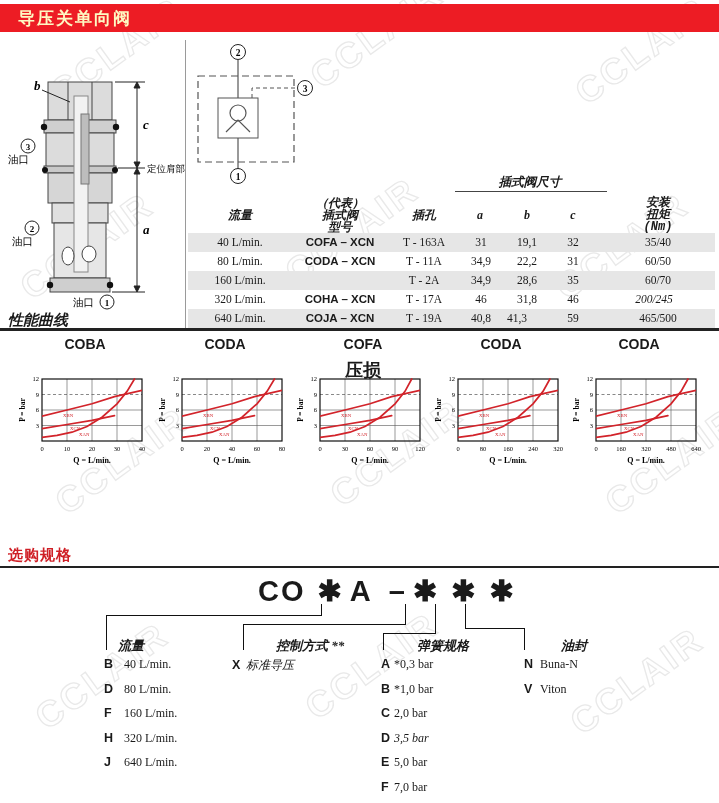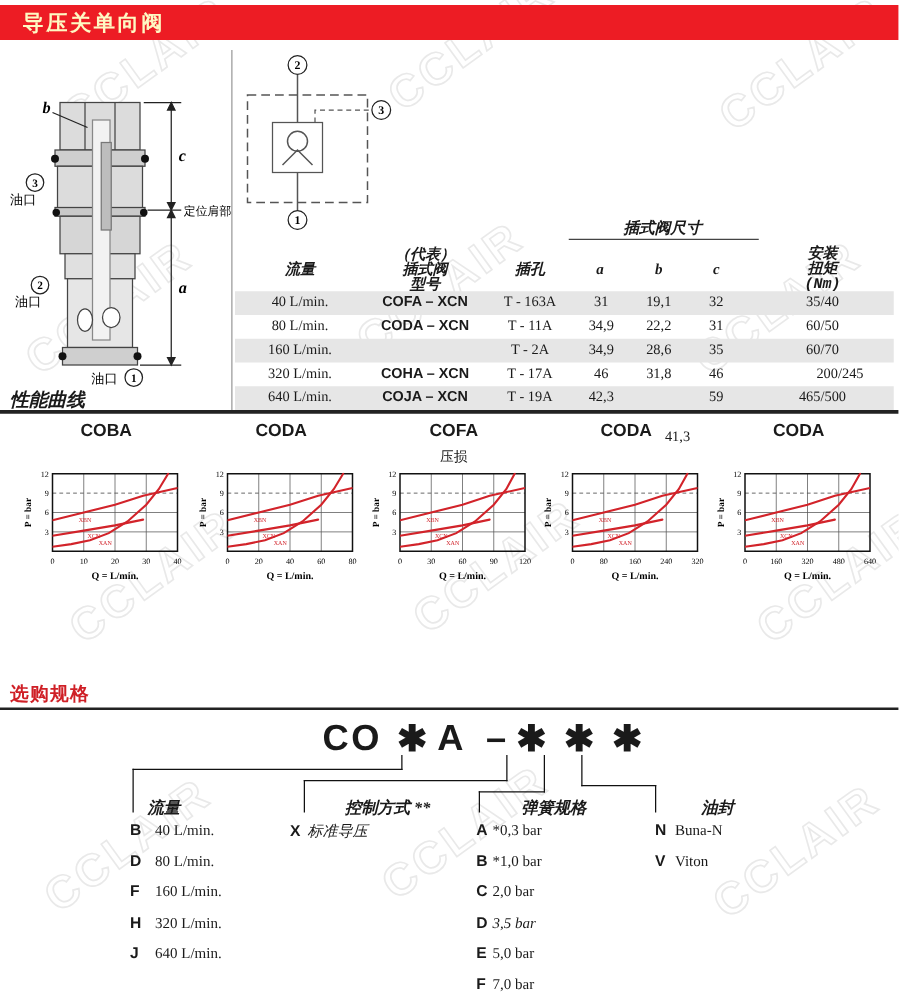--- a/index.html
+++ b/index.html
@@ -26,21 +26,21 @@
   .tbl-span-rule{position:absolute;background:#444;height:1px;}
   .th{position:absolute;font-weight:bold;font-style:italic;font-size:12px;text-align:center;line-height:12px;}
   .trow{position:absolute;left:188px;width:527px;height:19px;font-size:11.5px;}
   .trow.stripe{background:#e6e6e6;}
   .trow span{position:absolute;top:3px;text-align:center;transform:translateX(-50%);white-space:nowrap;}
   .trow .model{font-family:"Liberation Sans",sans-serif;font-weight:bold;font-size:11.5px;}
   
   .chart-title{position:absolute;width:138px;text-align:center;font-family:"Liberation Sans",sans-serif;
                font-weight:bold;font-size:14px;top:336px;}
   .loss-label{position:absolute;top:358px;left:294px;width:138px;text-align:center;
-              font-weight:normal;font-size:11px;}
+              font-weight:bold;font-size:18px;}
   .chart-block{position:absolute;top:374px;}
   
   .bullets{position:absolute;left:140px;top:474px;list-style:none;margin:0;padding:0;}
   .bullets li{position:relative;padding-left:22px;margin-bottom:7px;font-size:13.5px;}
   .bullets li::before{content:"";position:absolute;left:0;top:5px;width:6px;height:6px;background:#111;}
   
   .code-row{position:absolute;left:258px;top:574px;display:flex;align-items:center;
             font-family:"Liberation Sans",sans-serif;font-weight:bold;font-size:29px;}
   .code-row .seg{display:inline-block;}
   .cline{position:absolute;background:#111;}
@@ -194,28 +194,28 @@
           <span style="left: 385px;">35</span>
           <span style="left: 470px;">60/70</span>
         </div>
         <div class="trow" style="top: 290px;">
           <span style="left: 52px;">320 L/min.</span>
           <span class="model" style="left: 152px;">COHA – XCN</span>
           <span style="left: 236px;">T - 17A</span>
           <span style="left: 293px;">46</span>
           <span style="left: 339px;">31,8</span>
           <span style="left: 385px;">46</span>
-          <span style="left: 484px;">200/245</span>
+          <span style="left: 466px; font-style: italic;">200/245</span>
         </div>
         <div class="trow stripe" style="top: 309px;">
           <span style="left: 52px;">640 L/min.</span>
           <span class="model" style="left: 152px;">COJA – XCN</span>
           <span style="left: 236px;">T - 19A</span>
-          <span style="left: 293px;">42,3</span>
-          <span style="left: 354px; margin-top: 32px;">41,3</span>
+          <span style="left: 293px;">40,8</span>
+          <span style="left: 329px;">41,3</span>
           <span style="left: 385px;">59</span>
           <span style="left: 470px;">465/500</span>
         </div>
       </div>
 
     <div class="sec-head" style="left:8px;top:311px;">性能曲线</div>
     <div class="rule" style="top:328px;height:3px;"></div>
 
     <div id="charttitles">
         <div class="chart-title" style="left: 16px;">COBA</div>

